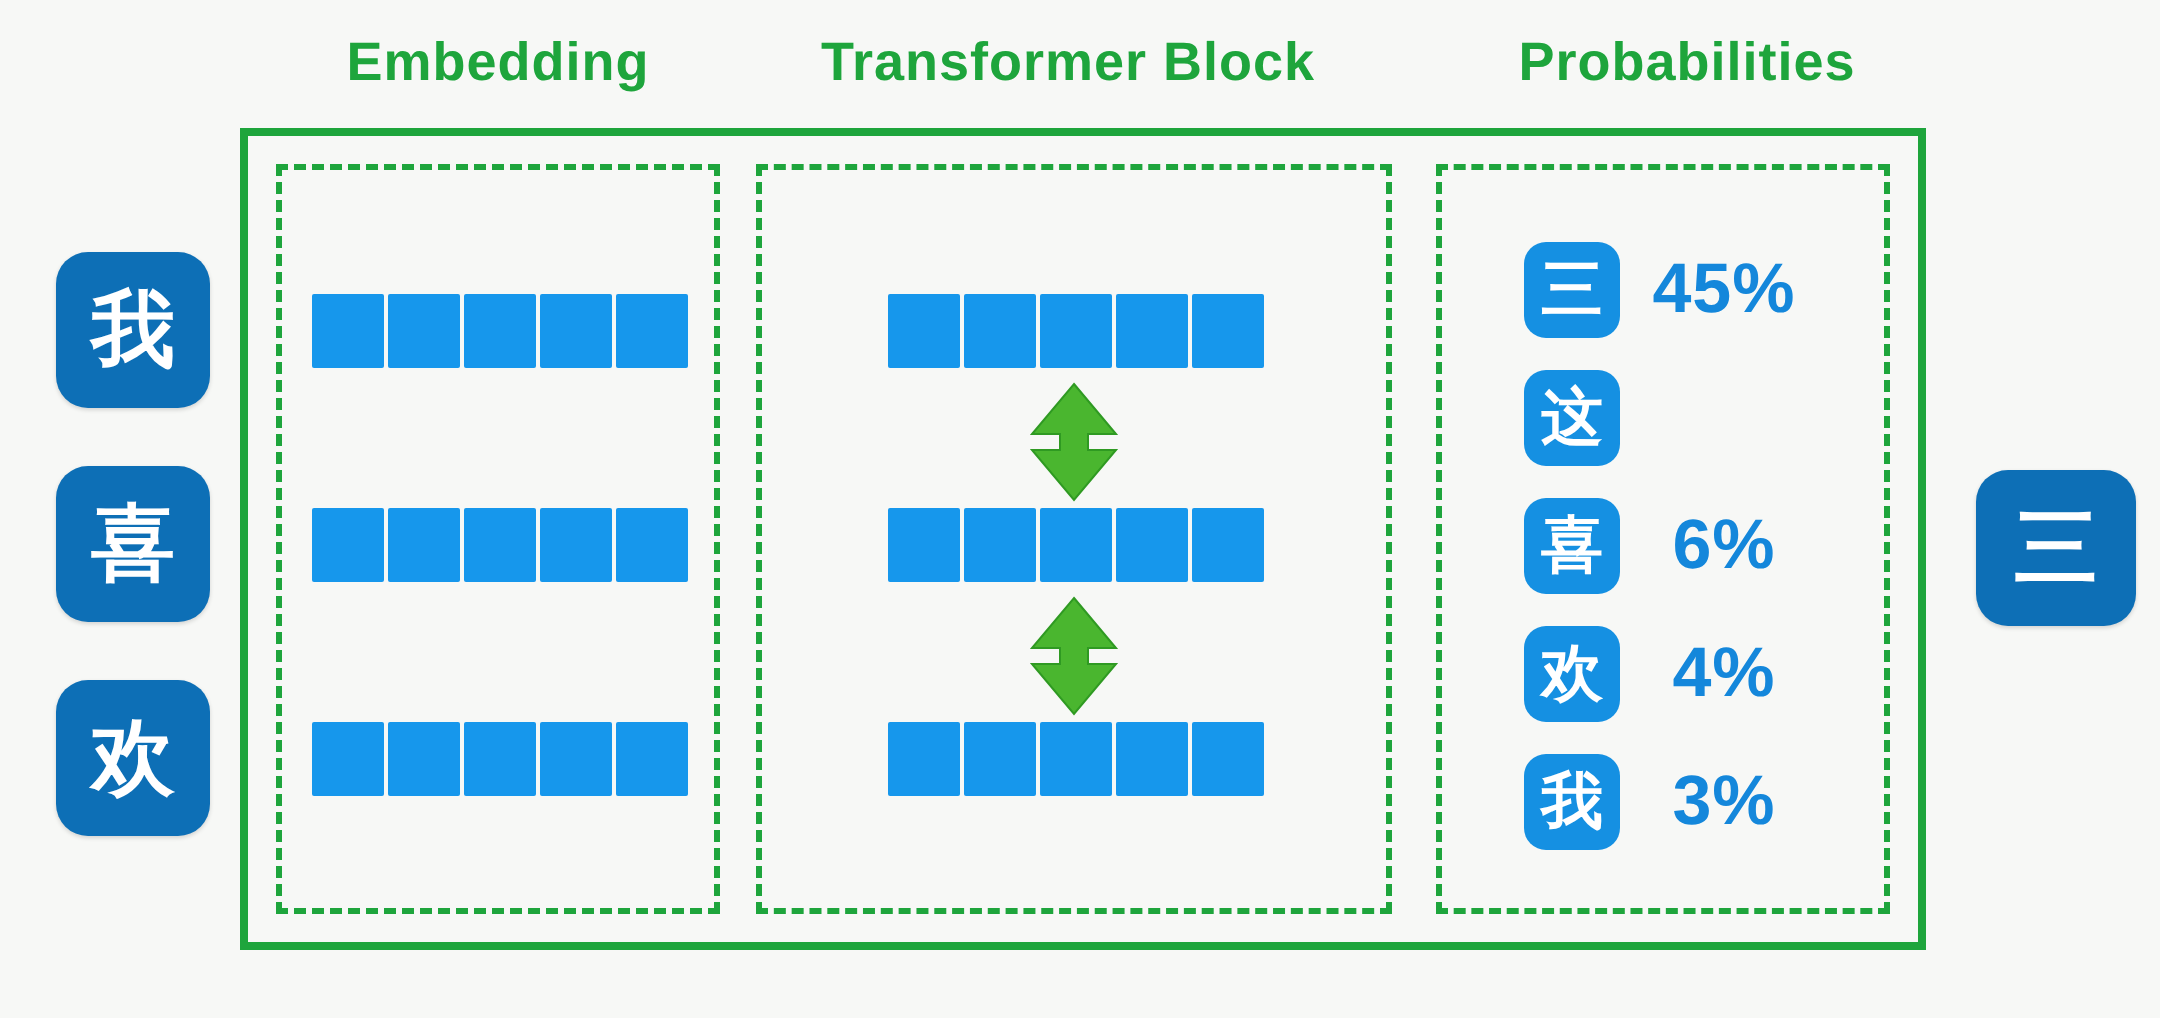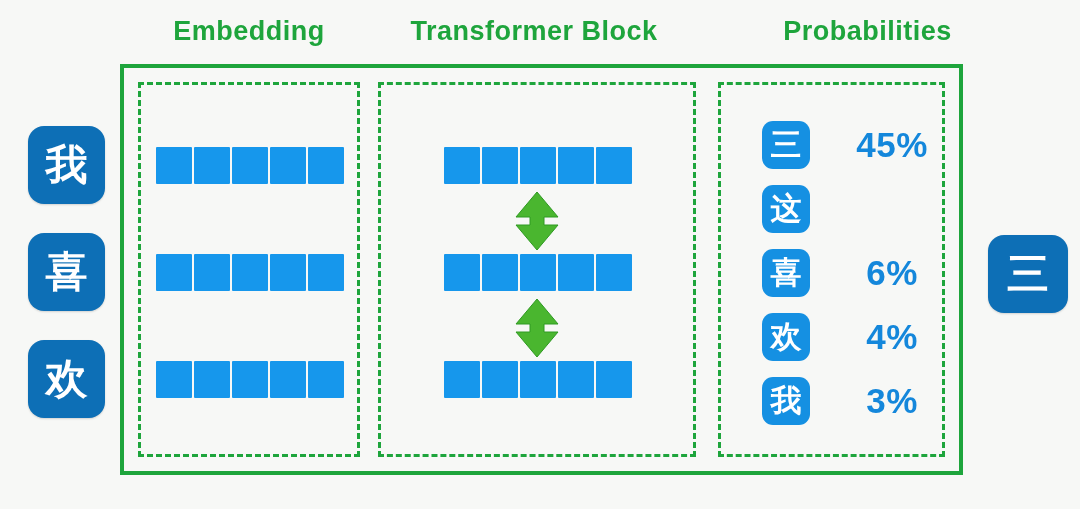--- a/index.html
+++ b/index.html
@@ -12,21 +12,21 @@
     --background:#f7f8f6;
   }
   html,body{margin:0;padding:0;}
   body{font-family:"Liberation Sans","DejaVu Sans",sans-serif;background:var(--background);}
   .stage{position:relative;width:1080px;height:509px;background:var(--background);overflow:hidden;}
 
   .hdr{position:absolute;top:16px;font-size:27px;font-weight:700;color:var(--green);
        text-align:center;letter-spacing:0.5px;}
   .hdr-embed{left:138px;width:222px;}
   .hdr-trans{left:368px;width:332px;}
-  .hdr-prob{left:744px;width:247px;text-align:center;}
+  .hdr-prob{left:720px;width:247px;text-align:center;}
 
   .outer{position:absolute;left:120px;top:64px;width:843px;height:411px;
          border:4px solid var(--green);box-sizing:border-box;}
 
   .dashed{position:absolute;top:82px;height:375px;border:3px dashed var(--green);
           box-sizing:border-box;}
   .box-embed{left:138px;width:222px;}
   .box-trans{left:378px;width:318px;}
   .box-prob{left:718px;width:227px;}
 
@@ -47,21 +47,21 @@
   .dbl-arrow{position:absolute;left:514px;width:46px;height:60px;}
   .ar-1{top:191px;} .ar-2{top:298px;}
   .dbl-arrow svg{display:block;width:100%;height:100%;}
 
   .prob-row{position:absolute;left:762px;height:48px;display:flex;align-items:center;}
   .pr-1{top:121px;} .pr-2{top:185px;} .pr-3{top:249px;} .pr-4{top:313px;} .pr-5{top:377px;}
   .prob-token{width:48px;height:48px;border-radius:11px;background:var(--prob-token-blue);
               color:#fff;font-size:31px;font-weight:700;display:flex;align-items:center;
               justify-content:center;flex:0 0 auto;}
   .prob-pct{width:104px;text-align:center;font-size:35px;font-weight:700;
-            color:var(--percent-blue);letter-spacing:0.5px;padding-left:30px;}
+            color:var(--percent-blue);letter-spacing:0.5px;}
 </style>
 </head>
 <body>
 
 <div class="stage">
 
   <div class="hdr hdr-embed">Embedding</div>
   <div class="hdr hdr-trans">Transformer Block</div>
   <div class="hdr hdr-prob">Probabilities</div>
 

